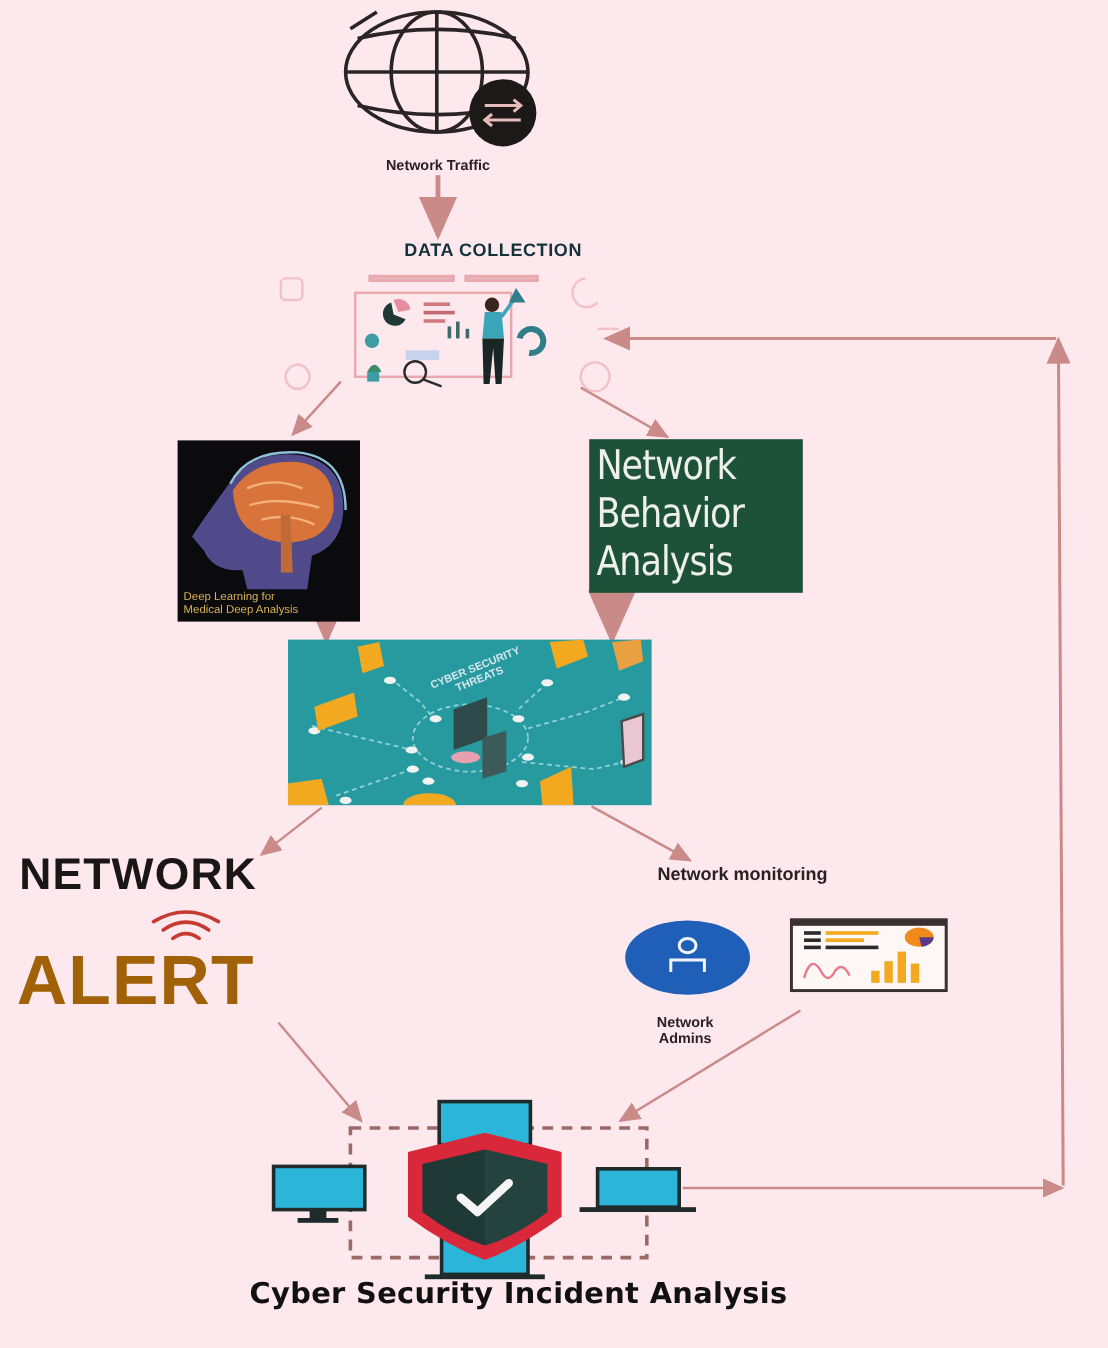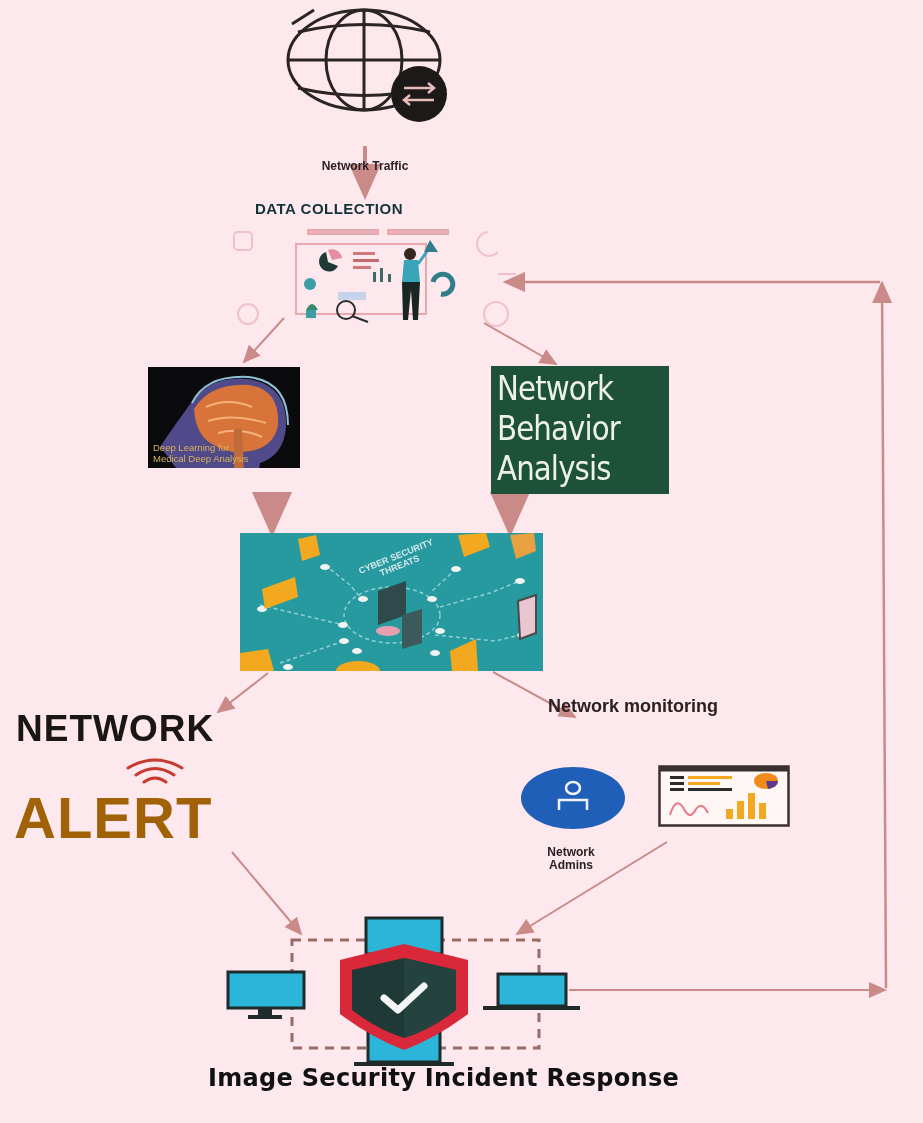--- a/index.html
+++ b/index.html
@@ -5,36 +5,36 @@
   html, body { margin: 0; padding: 0; }
   body {
     width: 923px; height: 1123px; position: relative; overflow: hidden;
     background: #fde8ee;
     font-family: "Liberation Sans", sans-serif;
   }
   .abs { position: absolute; }
   svg.overlay { position: absolute; left: 0; top: 0; }
 
   .label-bold { font-weight: bold; color: #2a2222; }
-  #traffic-label { left: 290px; top: 131px; width: 150px; text-align: center; font-size: 12px; margin-top: 28px; }
-  #collection-title { left: 255px; top: 200px; width: 230px; text-align: left; font-size: 15px; font-weight: 900; color: #13323a; letter-spacing: 0.5px; }
-
-  #brain-box { left: 148px; top: 367px; width: 152px; height: 101px; background: #0b0a0c; overflow: hidden; }
+  #traffic-label { left: 290px; top: 131px; width: 150px; text-align: center; font-size: 12px; }
+  #collection-title { left: 255px; top: 200px; width: 230px; text-align: right; font-size: 15px; font-weight: 900; color: #13323a; letter-spacing: 0.5px; }
+
+  #brain-box { left: 148px; top: 367px; width: 152px; height: 151px; background: #0b0a0c; overflow: hidden; }
   #brain-caption { position: absolute; left: 5px; bottom: 4px; font-size: 9.5px; line-height: 11px; color: #d9b25a; }
 
   #nba-box { left: 491px; top: 366px; width: 178px; height: 128px; background: #1d5139; }
   #nba-text { position: absolute; left: 6px; top: 2px; font-size: 34px; line-height: 40px; color: #eef1ea; font-family: "DejaVu Sans", sans-serif; letter-spacing: -1px; transform: scaleX(0.86); transform-origin: left top; white-space: pre; }
 
   #threat-box { left: 240px; top: 533px; width: 303px; height: 138px; background: #279aa0; overflow: hidden; }
   #threat-title { position: absolute; left: 118px; top: 18px; font-size: 9px; color: #d6e6ec; font-weight: bold; transform: rotate(-22deg); text-align: center; line-height: 10px; }
 
   #alert-network { left: 16px; top: 708px; font-size: 37px; font-weight: 900; color: #1a1616; letter-spacing: 1px; }
   #alert-alert { left: 14px; top: 784px; font-size: 58px; font-weight: 900; color: #a16207; letter-spacing: 1px; }
 
-  #monitoring-label { left: 548px; top: 696px; font-size: 18px; text-align: center; }
+  #monitoring-label { left: 548px; top: 720px; font-size: 15px; text-align: center; }
   #admins-label { left: 526px; top: 846px; width: 90px; text-align: center; font-size: 12px; line-height: 13px; }
 
   #final-title { left: 208px; top: 1064px; font-family: "DejaVu Sans", sans-serif; font-weight: bold; font-size: 24px; color: #111; letter-spacing: 0.3px; }
 </style>
 </head>
 <body>
 
 <svg class="overlay" width="923" height="1123">
   <defs>
     <marker id="ah" markerWidth="10" markerHeight="10" refX="8" refY="5" orient="auto">
@@ -239,13 +239,13 @@
   </g>
 
   <g>
     <path d="M184,30 L248,46 L248,100 Q216,124 184,136 Q152,124 120,100 L120,46 z" fill="#d8283a"></path>
     <path d="M184,44 L236,56 L236,96 Q210,116 184,124 Q158,116 132,96 L132,56 z" fill="#1f3a36"></path>
     <path d="M184,44 L236,56 L236,96 Q210,116 184,124 z" fill="#24433f"></path>
     <polyline points="164,84 178,96 204,72" stroke="#f5f5f5" stroke-width="7" fill="none" stroke-linecap="round" stroke-linejoin="round"></polyline>
   </g>
 </svg>
 
-<div class="abs" id="final-title">Image Security Incident Response</div>
+<div class="abs" id="final-title">Cyber Security Incident Analysis</div>
 
 </body></html>

